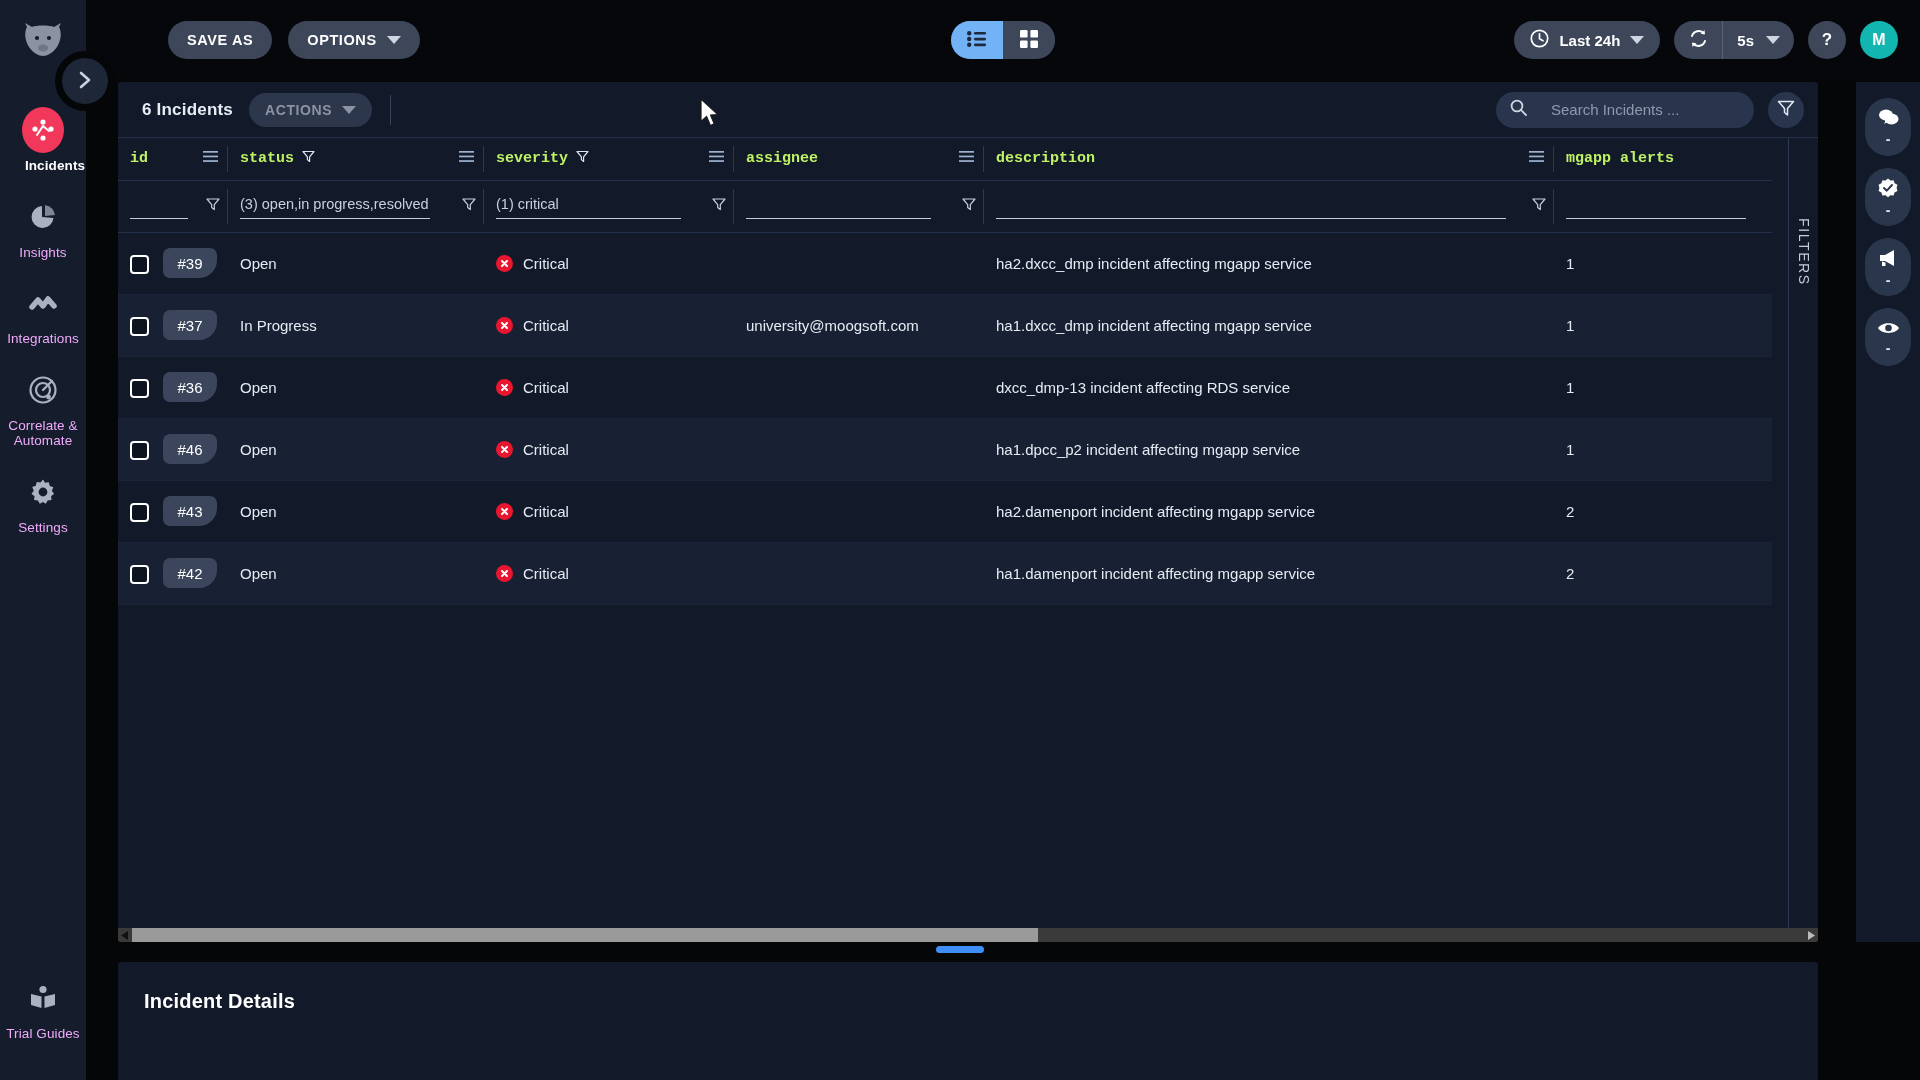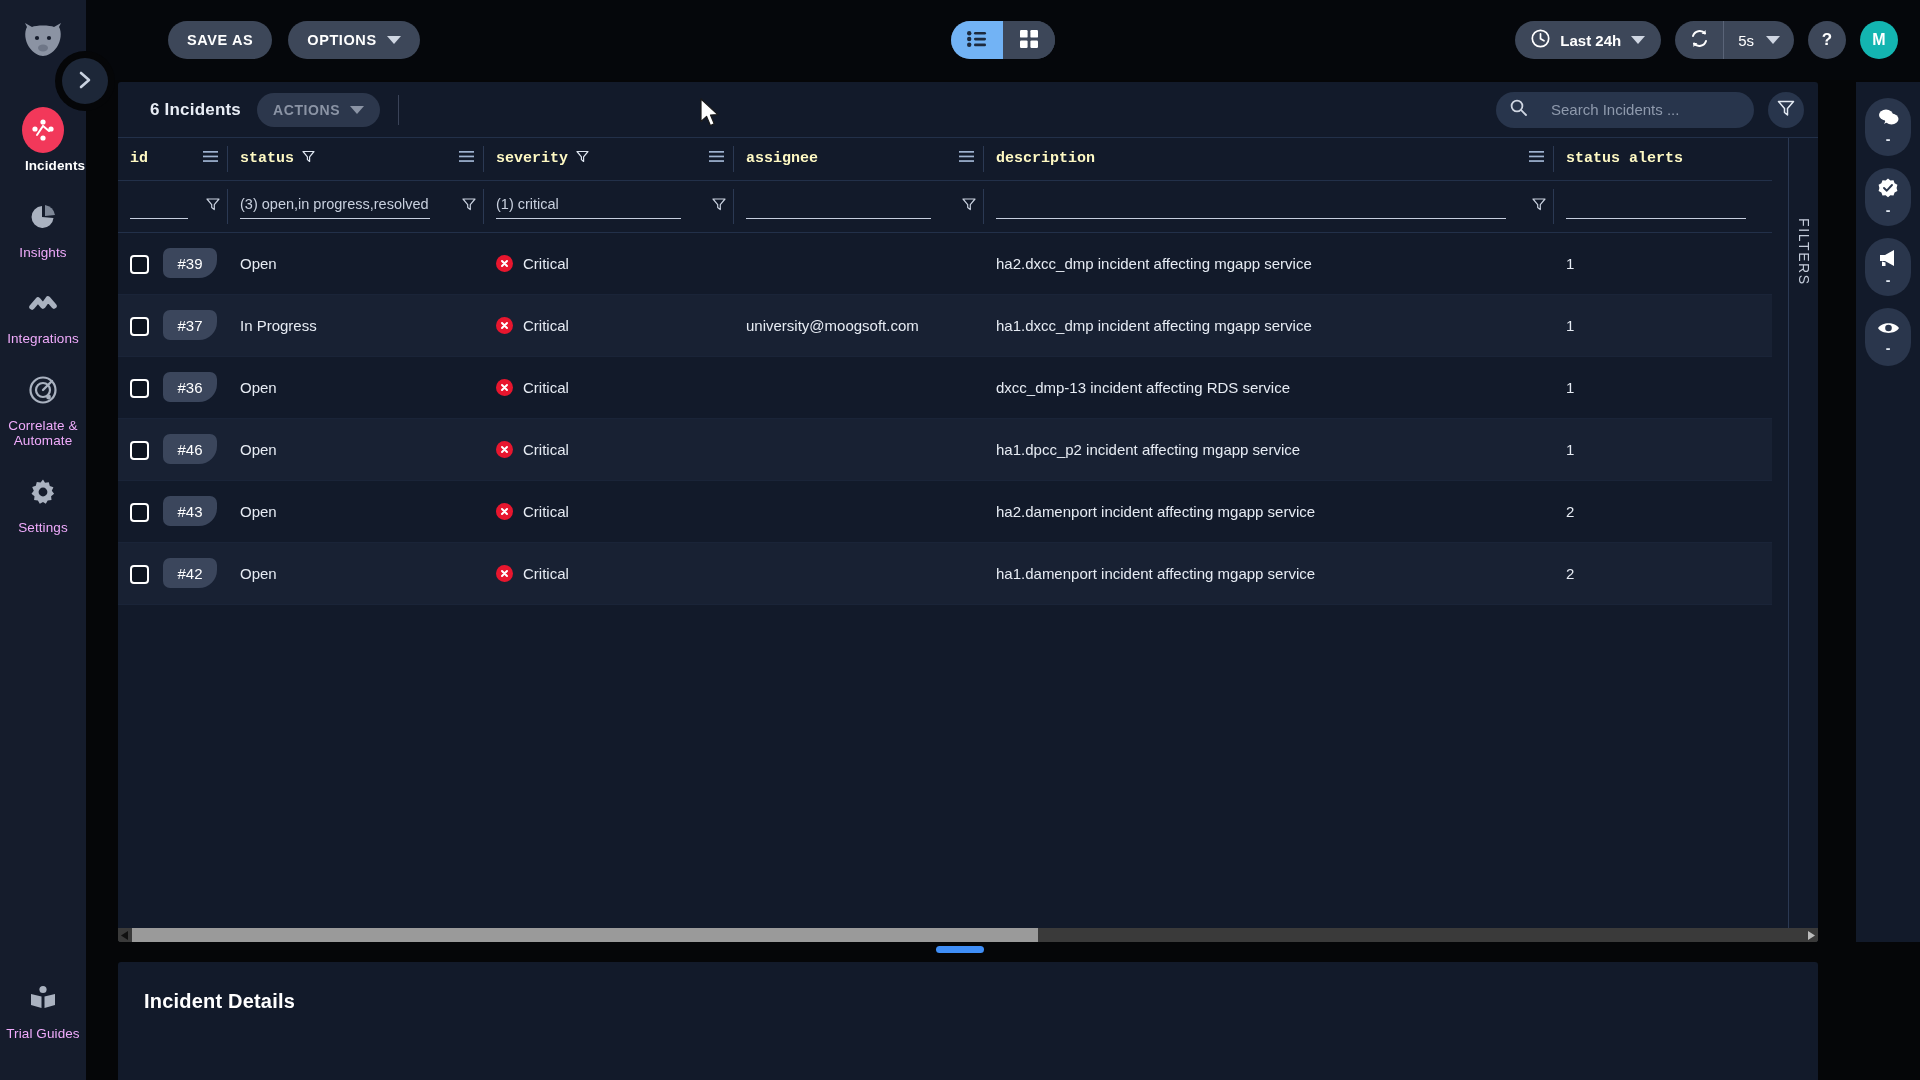--- a/index.html
+++ b/index.html
@@ -79,34 +79,34 @@
 
   #topbar-right { margin-left: auto; display: flex; align-items: center; gap: 14px; }
   #time-range {
     height: 38px; border-radius: 19px; background: #3d4759; color:#fff; border:none;
     padding: 0 16px; display:flex; align-items:center; gap:10px; font-size:15px; font-weight:700;
     cursor:pointer; font-family:"Liberation Sans", sans-serif;
   }
   #refresh-group { height: 38px; border-radius: 19px; background:#3d4759; display:flex; align-items:center; }
   #refresh-btn { width: 48px; height:38px; background:none;border:none;cursor:pointer;display:flex;align-items:center;justify-content:center; }
   .vdiv { width:1px; height:38px; background:#5a6478; }
-  #interval-btn { height:38px; background:none;border:none;cursor:pointer; color:#fff; font-size:15px;font-weight:400;
+  #interval-btn { height:38px; background:none;border:none;cursor:pointer; color:#fff; font-size:15px;font-weight:700;
                   padding: 0 14px; display:flex; align-items:center; gap:12px; font-family:"Liberation Sans", sans-serif;}
   #help-btn { width:38px;height:38px;border-radius:50%;background:#3d4759;color:#fff;border:none;cursor:pointer;
               font-size:17px;font-weight:700;font-family:"Liberation Sans", sans-serif;}
   #avatar { width:38px;height:38px;border-radius:50%;background:#13b5b1;color:#fff;display:flex;
             align-items:center;justify-content:center;font-size:16px;font-weight:700;cursor:pointer;}
 
   
   #main-panel {
     position: absolute; left: 118px; top: 82px; width: 1700px; height: 860px;
     background: #121a2a; border-radius: 3px; overflow: hidden;
   }
   #table-toolbar {
-    height: 56px; display: flex; align-items: center; padding: 0 14px 0 32px;
+    height: 56px; display: flex; align-items: center; padding: 0 14px 0 24px;
     border-bottom: 1px solid #223049;
   }
   #incident-count { color:#e8edf5; font-size:17px; font-weight:600; letter-spacing:.2px; }
   #actions-btn {
     margin-left: 16px; height: 34px; border-radius: 17px; background: #2c374c; color:#8b94a5;
     font-size:14px; font-weight:700; letter-spacing:.6px; border:none; padding: 0 16px;
     display:flex; align-items:center; gap:10px; cursor:pointer; font-family:"Liberation Sans", sans-serif;
   }
   .toolbar-sep { width:1px; height:30px; background:#3a4358; margin-left:18px; }
   #toolbar-right { margin-left:auto; display:flex; align-items:center; gap:14px; }
@@ -119,21 +119,21 @@
     font-family:"Liberation Sans", sans-serif;
   }
   #search-input::placeholder { color:#8f9aad; }
   #filter-toggle { width:36px;height:36px;border-radius:50%;background:#28354c;border:none;cursor:pointer;
                    display:flex;align-items:center;justify-content:center; }
 
   
   #table-scroll { position:relative; height: 862px; }
   table { border-collapse: collapse; width: 1654px; table-layout: fixed; }
   thead th {
-    height: 42px; background: #121a2a; color: #fef9c3; font-size: 15px; font-weight: 700;
+    height: 42px; background: #121a2a; color: #bef264; font-size: 15px; font-weight: 700;
     font-family: "Liberation Mono", monospace; text-align: left; padding: 0 0 0 12px;
     border-bottom: 1px solid #223049; position: relative; vertical-align: middle;
   }
   th .th-inner { display:flex; align-items:center; justify-content:space-between; padding-right: 10px; }
   th .th-left { display:flex; align-items:center; gap:8px; }
   .col-sep { position:absolute; right:0; top:8px; bottom:8px; width:1px; background:#2b3953; }
 
   tr.filter-row td {
     height: 52px; background:#121a2a; border-bottom: 1px solid #223049; padding: 0 0 0 12px;
     position: relative; vertical-align: middle;
@@ -506,21 +506,21 @@
                       <rect y="10.2" width="15" height="1.7" fill="#9fb3d1"></rect>
                   </svg>
                 </span>
               </div>
               <span class="col-sep"></span>
             </th>
 
             <th>
               <div class="th-inner">
                 <span class="th-left">
-                  <span>status alerts</span>
+                  <span>mgapp alerts</span>
                 </span>
               </div>
             </th>
           </tr>
         </thead>
 
         <tbody>
           <tr class="filter-row">
             <td>
               <div class="filter-cell">

